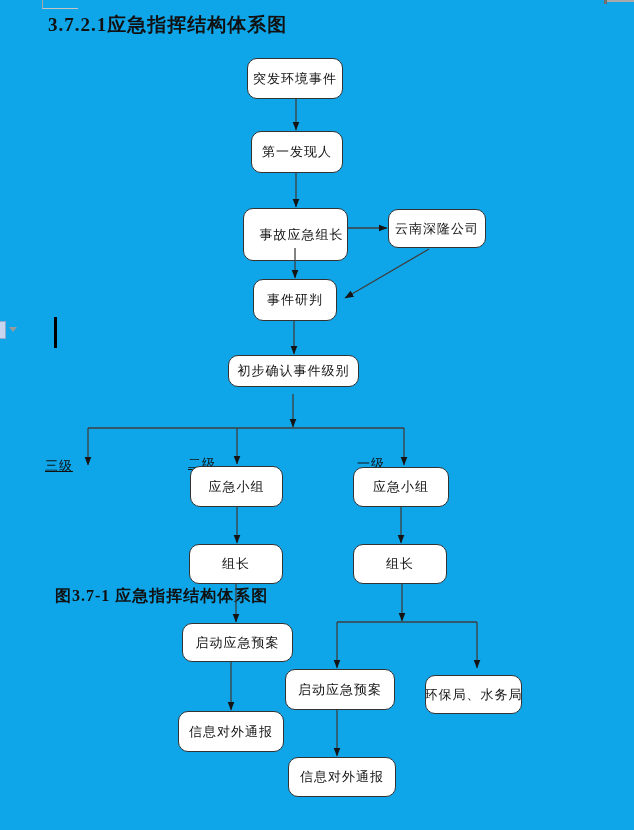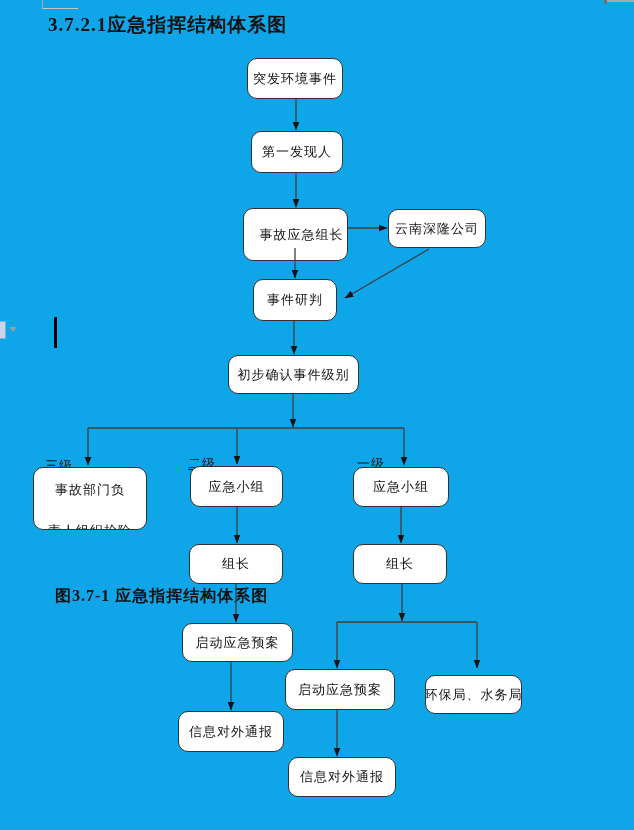--- a/index.html
+++ b/index.html
@@ -20,21 +20,21 @@
   .node{
     position:absolute;box-sizing:border-box;background:#fff;border:1.3px solid #323232;
     border-radius:10px;display:flex;align-items:center;justify-content:center;
     font-size:13px;letter-spacing:1px;color:#111;z-index:2;overflow:hidden;white-space:nowrap;
   }
   #n-incident      {left:247px;top:58px; width:96px; height:41px;}
   #n-first         {left:251px;top:131px;width:92px; height:42px;}
   #n-leader        {left:243px;top:208px;width:105px;height:53px;padding-left:12px;}
   #n-company       {left:388px;top:209px;width:98px; height:39px;}
   #n-assessment    {left:253px;top:279px;width:84px; height:42px;}
-  #n-levelconfirm  {left:228px;top:355px;width:131px;height:39px;}
+  #n-levelconfirm  {left:228px;top:355px;width:131px;height:32px;}
   #n-depthead      {left:33px; top:467px;width:114px;height:63px;display:block;}
   #n-depthead .l1  {position:absolute;left:0;right:0;top:13px;text-align:center;}
   #n-depthead .l2  {position:absolute;left:0;right:0;top:54px;text-align:center;}
   #n-team-mid      {left:190px;top:466px;width:93px; height:41px;}
   #n-team-right    {left:353px;top:467px;width:96px; height:40px;}
   #n-leader-mid    {left:189px;top:544px;width:94px; height:40px;}
   #n-leader-right  {left:353px;top:544px;width:94px; height:40px;}
   #n-plan-left     {left:182px;top:623px;width:111px;height:39px;}
   #n-plan-mid      {left:285px;top:669px;width:110px;height:41px;}
   #n-bureaus       {left:425px;top:669px;width:97px; height:39px;margin-top:6px;}
@@ -87,24 +87,20 @@
     <span>事件研判</span>
   </div>
   <div class="node" id="n-levelconfirm">
     <span>初步确认事件级别</span>
   </div>
 
   <div class="branch-label" id="lbl-level3">三级</div>
   <div class="branch-label" id="lbl-level2">二级</div>
   <div class="branch-label" id="lbl-level1">一级</div>
 
-  <div class="node" id="n-depthead">
-    <span class="l1">事故部门负</span>
-    <span class="l2">责人组织抢险</span>
-  </div>
   <div class="node" id="n-team-mid">
     <span>应急小组</span>
   </div>
   <div class="node" id="n-team-right">
     <span>应急小组</span>
   </div>
   <div class="node" id="n-leader-mid">
     <span>组长</span>
   </div>
   <div class="node" id="n-leader-right">

